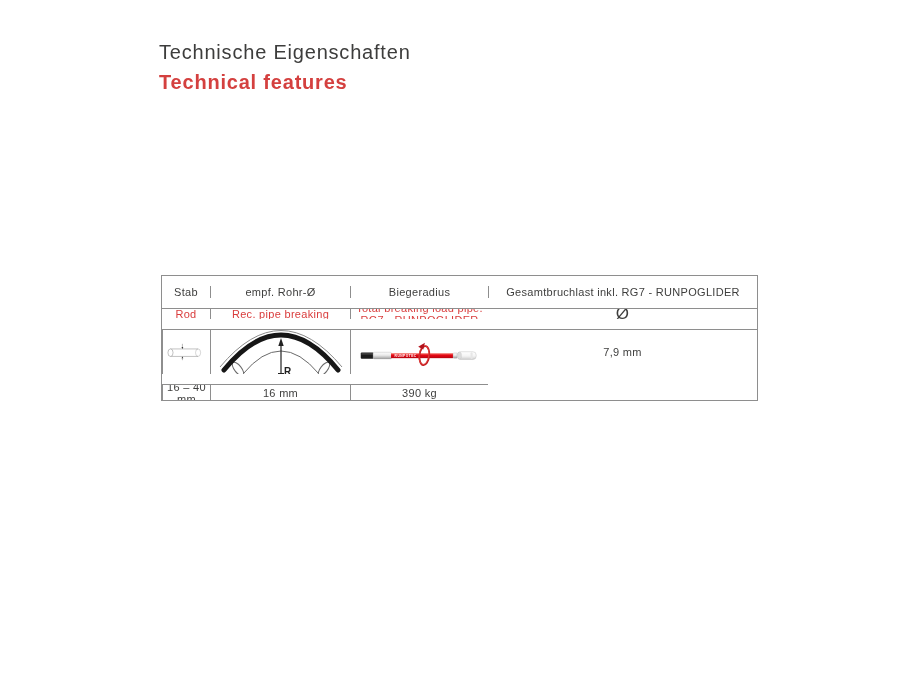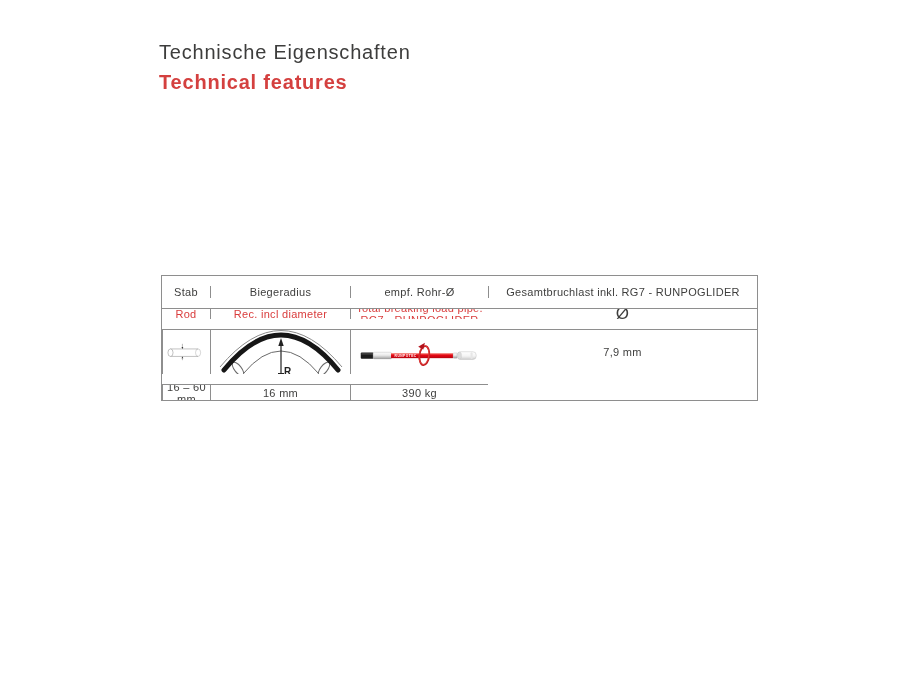--- a/index.html
+++ b/index.html
@@ -69,26 +69,26 @@
 <body>
 
 <div class="page">
 
   <div class="title-de">Technische Eigenschaften</div>
   <div class="title-en">Technical features</div>
 
   <div class="spec-table">
 
     <div class="cell first-col first-row">Stab</div>
+    <div class="cell first-row">empf. Rohr-Ø</div>
     <div class="cell first-row">Biegeradius</div>
-    <div class="cell first-row">empf. Rohr-Ø</div>
     <div class="cell first-row">Gesamtbruchlast inkl. RG7 - RUNPOGLIDER</div>
 
     <div class="cell first-col red">Rod</div>
-    <div class="cell red">Rec. incl diameter</div>
+    <div class="cell red">Rec. pipe breaking</div>
     <div class="cell red">Total breaking load pipe. RG7 - RUNPOGLIDER</div>
 
     <div class="cell first-col">
       <span class="diameter-glyph">Ø</span>
     </div>
 
     <div class="cell">
       <svg width="138" height="54" viewBox="0 0 138 54">
         <line x1="22" y1="18" x2="103" y2="18" stroke="#4a4a4a" stroke-width="1"></line>
         <line x1="22" y1="40" x2="103" y2="40" stroke="#4a4a4a" stroke-width="1"></line>
@@ -152,18 +152,18 @@
 
         <rect x="199" y="29" width="8" height="10" rx="1.5" fill="url(#silverG)" stroke="#9a9a9a" stroke-width="0.6"></rect>
 
         <rect x="207" y="26.5" width="37" height="15" rx="6.5" fill="url(#capG)" stroke="#b5b5b5" stroke-width="0.8"></rect>
         <rect x="208" y="27.5" width="7" height="13" rx="3" fill="#dddddd" stroke="#b0b0b0" stroke-width="0.5"></rect>
         <rect x="233" y="27.5" width="4" height="13" rx="2" fill="#e6e6e6"></rect>
       </svg>
     </div>
 
     <div class="cell first-col">7,9 mm</div>
-    <div class="cell">16 – 60 mm</div>
+    <div class="cell">16 – 40 mm</div>
     <div class="cell">16 mm</div>
     <div class="cell">390 kg</div>
 
   </div>
 </div>
 
 </body></html>

